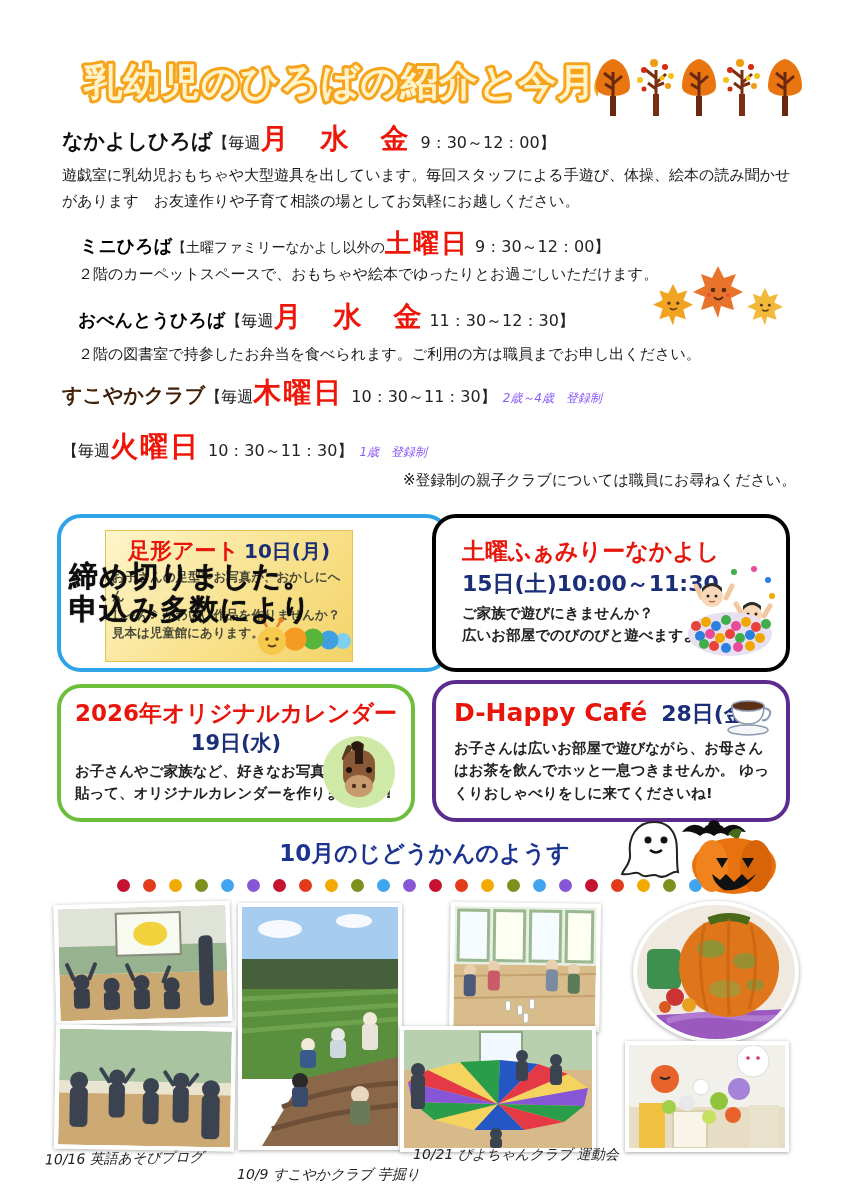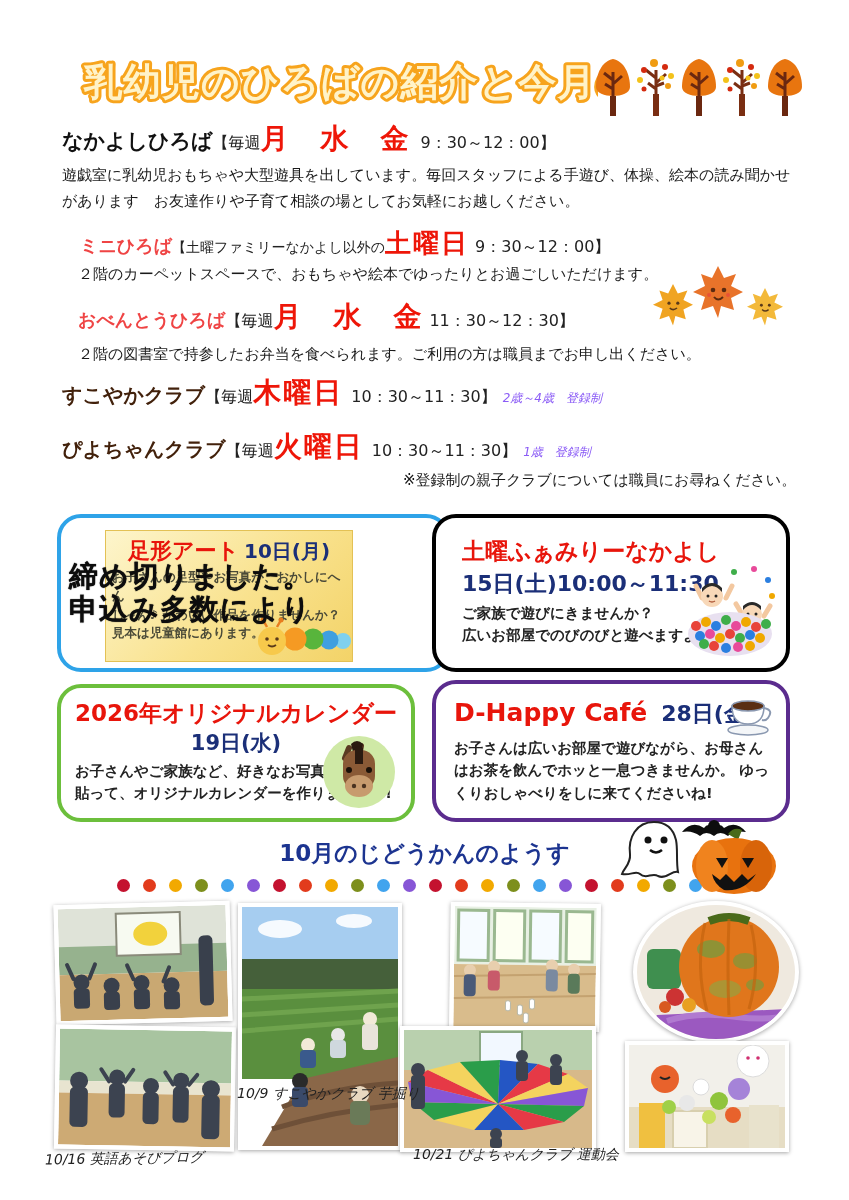--- a/index.html
+++ b/index.html
@@ -3,21 +3,21 @@
 <meta charset="utf-8">
 <style>
   html,body{margin:0;padding:0;background:#ffffff;}
   .page{position:relative;width:849px;height:1200px;background:#ffffff;overflow:hidden;
         font-family:"DejaVu Sans","Liberation Sans",sans-serif;color:#1a1a1a;}
   .abs{position:absolute;}
   .row{display:flex;align-items:baseline;white-space:nowrap;}
 
   
   .h-black{font-size:21px;font-weight:bold;color:#111;}
-  .h-blue{font-size:18px;font-weight:bold;color:#ef4444;}
+  .h-blue{font-size:18px;font-weight:bold;color:#000000;}
   .h-brown{font-size:20px;font-weight:bold;color:#42210b;}
   .bracket{font-size:16px;color:#222;}
   .small-pre{font-size:14px;color:#222;}
   .day-red{font-size:28px;font-weight:bold;color:#ee1608;letter-spacing:2px;}
   .time{font-size:16px;color:#222;}
   .note-age{font-size:12px;color:#8b5cf6;margin-left:6px;font-style:italic;}
   .body-text{font-size:15px;line-height:1.7;color:#1a1a1a;}
 
   
   .ebox{position:absolute;border-radius:24px;background:#fff;}
@@ -148,21 +148,20 @@
 
   <div class="abs row" style="left:62px;top:374px;">
     <span class="h-brown">すこやかクラブ</span>
     <span class="bracket">【毎週</span>
     <span class="day-red">木曜日</span>
     <span class="time" style="margin-left:8px;">10：30～11：30】</span>
     <span class="note-age">2歳～4歳　登録制</span>
   </div>
 
   <div class="abs row" style="left:62px;top:428px;">
-    <span class="h-brown">ぴよちゃんクラブ</span>
     <span class="bracket">【毎週</span>
     <span class="day-red">火曜日</span>
     <span class="time" style="margin-left:8px;">10：30～11：30】</span>
     <span class="note-age">1歳　登録制</span>
   </div>
 
   <div class="abs" style="left:403px;top:471px;font-size:15px;color:#1a1a1a;">※登録制の親子クラブについては職員にお尋ねください。</div>
 
   <div class="ebox blue" style="left:57px;top:514px;width:350px;height:150px;padding-left:35px;">
     <div class="card">
@@ -476,16 +475,16 @@
       <circle cx="72" cy="42" r="8" fill="#ffffff" stroke="#dcdcdc"></circle>
       <circle cx="90" cy="56" r="9" fill="#8fc43c"></circle>
       <circle cx="58" cy="58" r="8" fill="#e8e8e8"></circle>
       <circle cx="40" cy="62" r="7" fill="#9fd048"></circle>
       <circle cx="104" cy="70" r="8" fill="#e8622c"></circle>
       <circle cx="80" cy="72" r="7" fill="#c8e060"></circle>
     </svg>
   </div>
 
   <div class="caption" style="left:45px;top:1150px;transform:rotate(-1deg);">10/16 英語あそびプログ</div>
-  <div class="caption" style="left:237px;top:1085px;">10/9 すこやかクラブ 芋掘り</div>
+  <div class="caption" style="left:237px;top:1166px;">10/9 すこやかクラブ 芋掘り</div>
   <div class="caption" style="left:413px;top:1146px;">10/21 ぴよちゃんクラブ 運動会</div>
 
 </div>
 
 </body></html>

